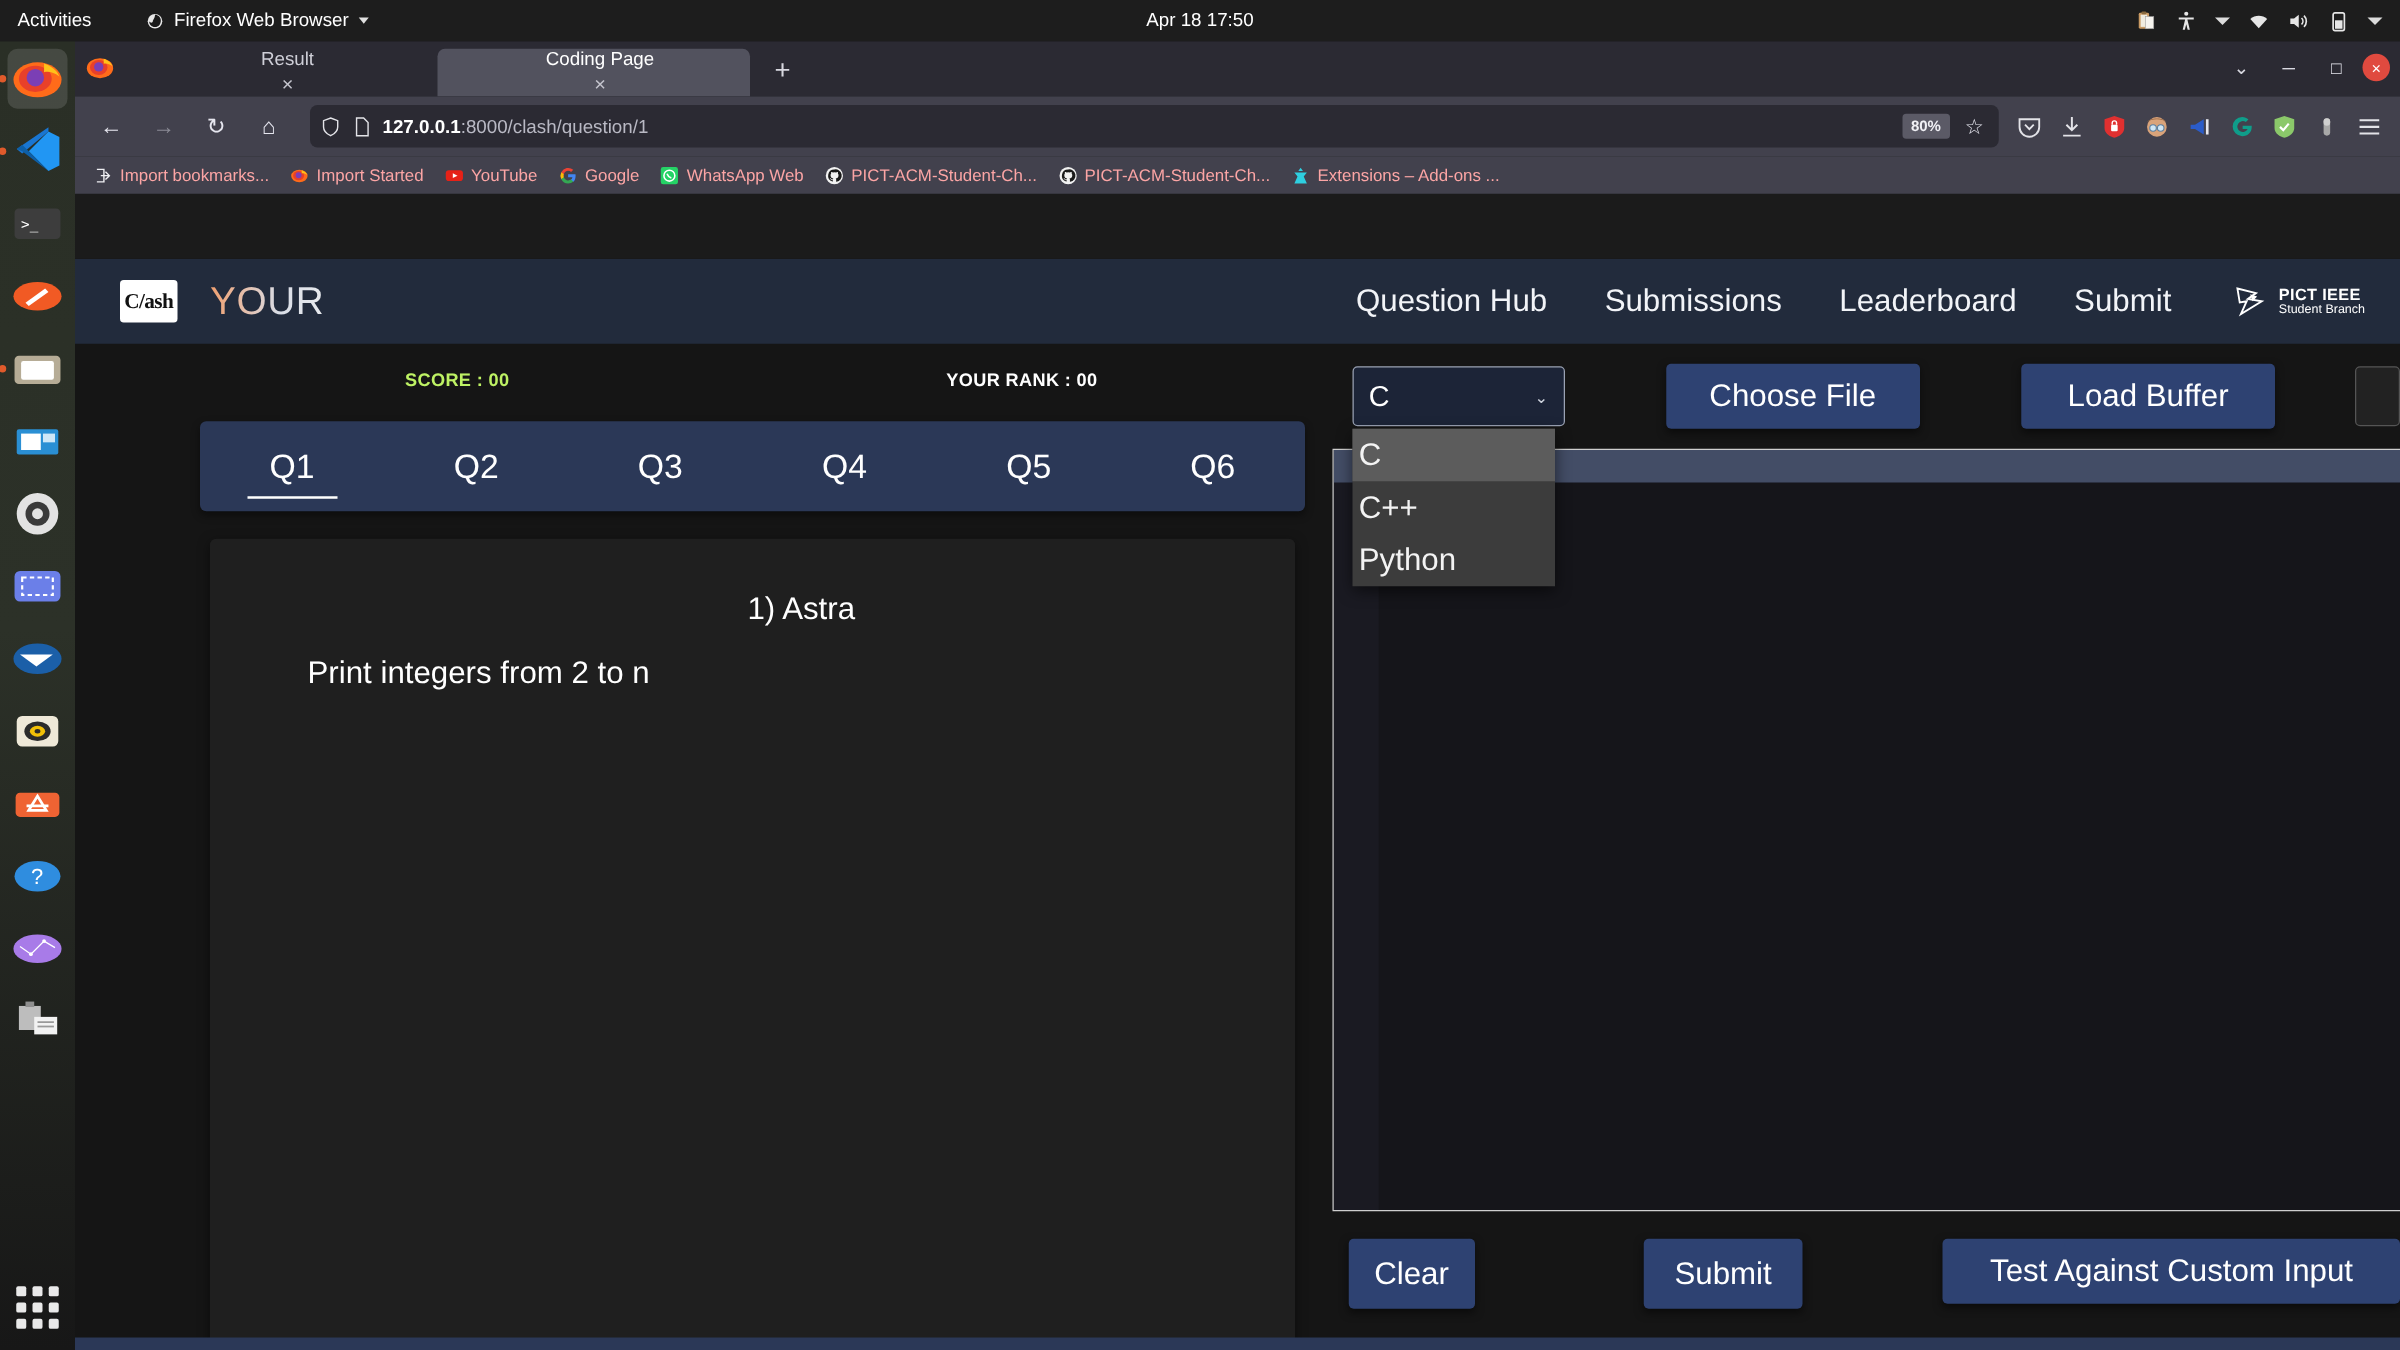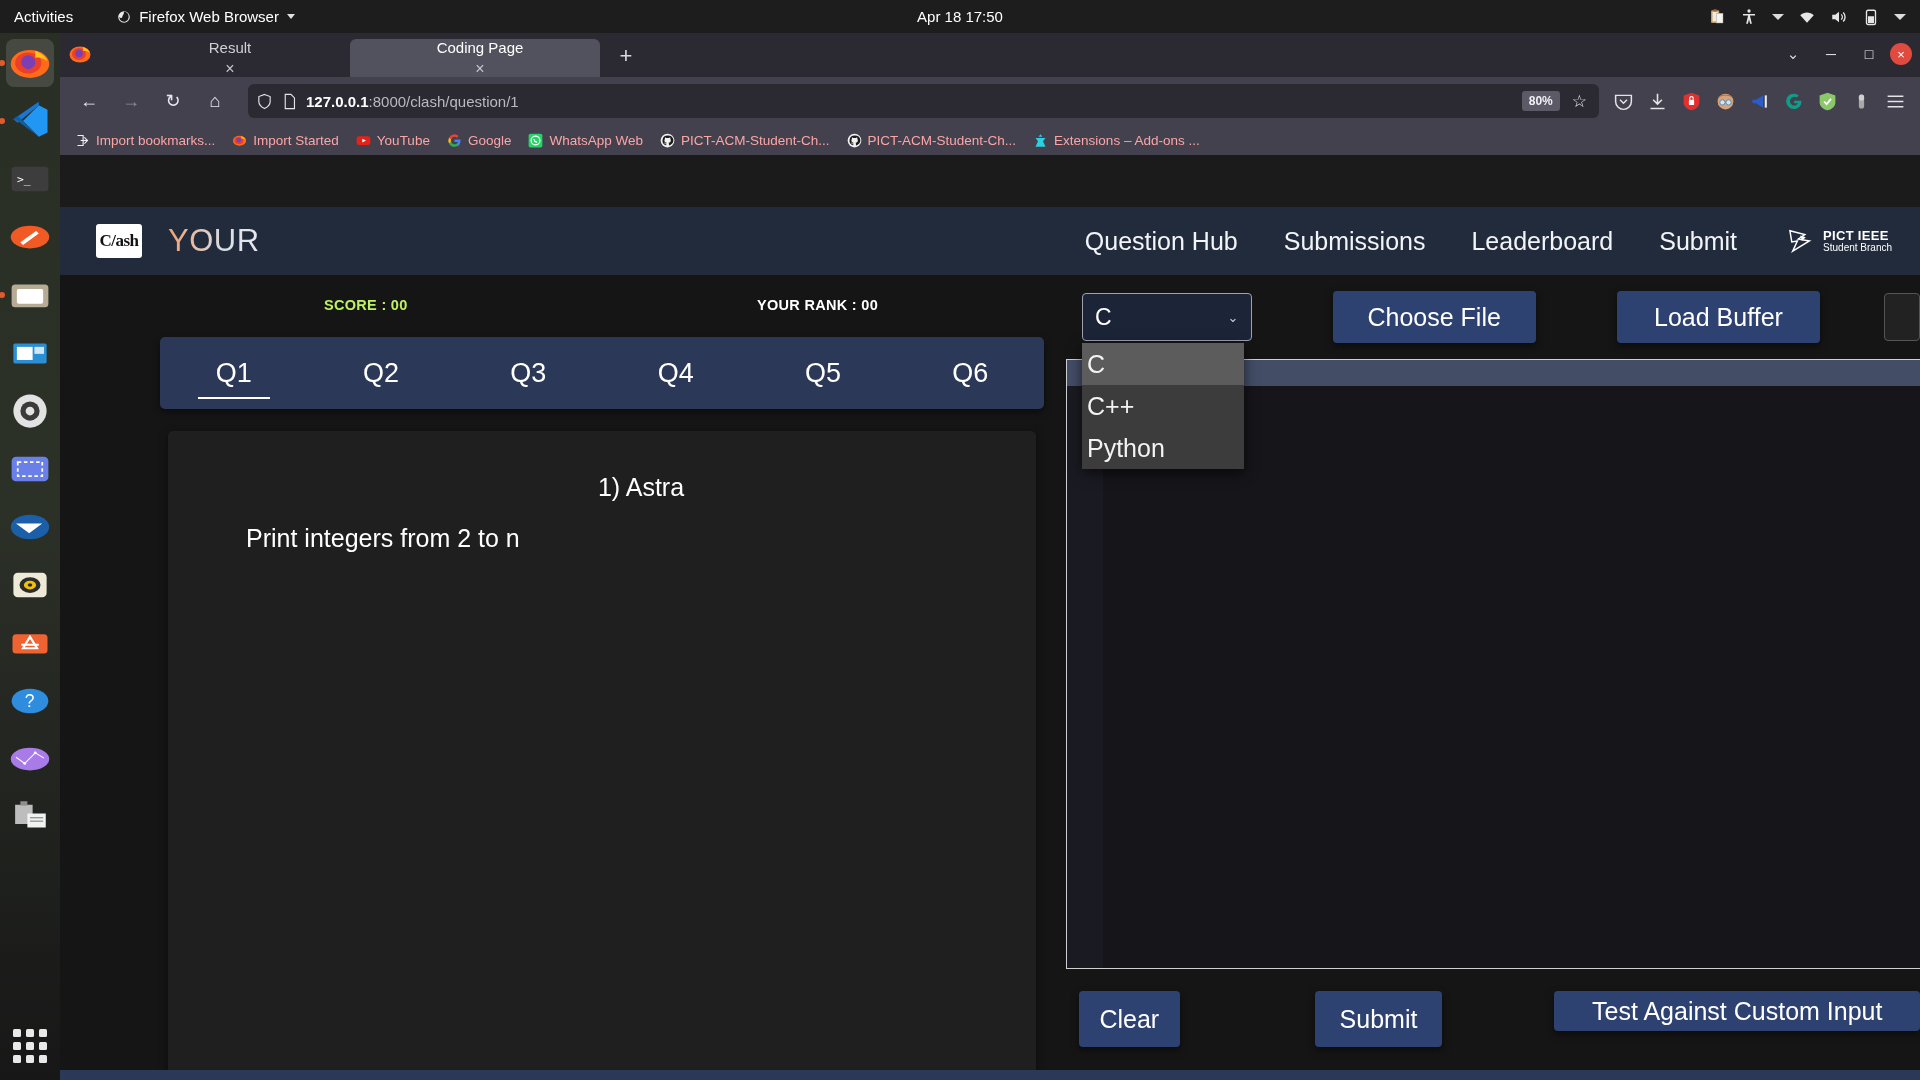--- a/index.html
+++ b/index.html
@@ -248,21 +248,21 @@
   .code-line {
     height: 26px; line-height: 26px; padding-left: 8px;
     font-family: "Liberation Mono", monospace; font-size: 15px;
     color: #9aa6c4; white-space: pre;
   }
   .code-line.active { background: #434d66; }
 
   #bottom-btns { margin-top: 22px; display: flex; align-items: flex-start; padding-left: 14px; }
   #btn-clear { width: 110px; height: 56px; }
   #btn-submit { width: 140px; height: 56px; margin-left: 135px; }
-  #btn-custom { width: 400px; height: 40px; margin-left: 112px; }
+  #btn-custom { width: 400px; height: 52px; margin-left: 112px; }
   #taskbar-strip { position: absolute; left:0; bottom:0; width: 100%; height: 10px; background:#2b3857; }
 </style>
 </head>
 <body>
 
 <div id="gnome-bar">
   <div id="gnome-activities">Activities</div>
   <div id="gnome-app">
     <svg class="ff-mini" viewBox="0 0 24 24">
       <circle cx="12" cy="12" r="10" fill="#e8e8e8"></circle>

